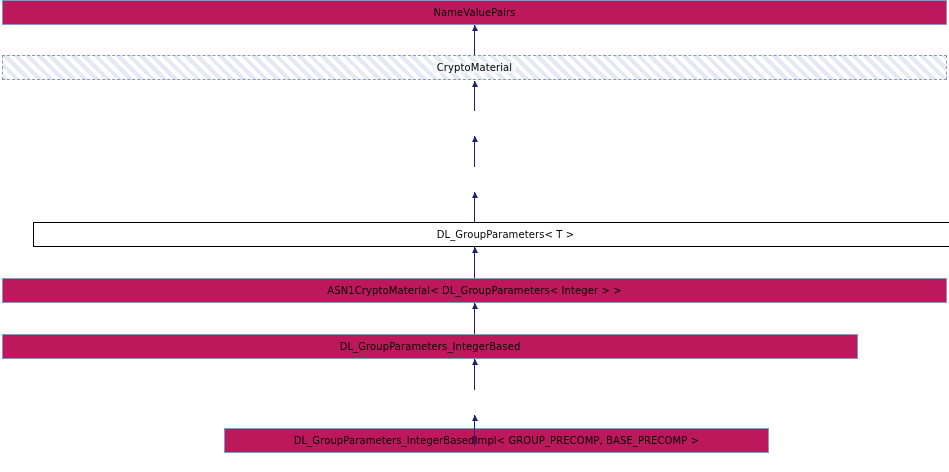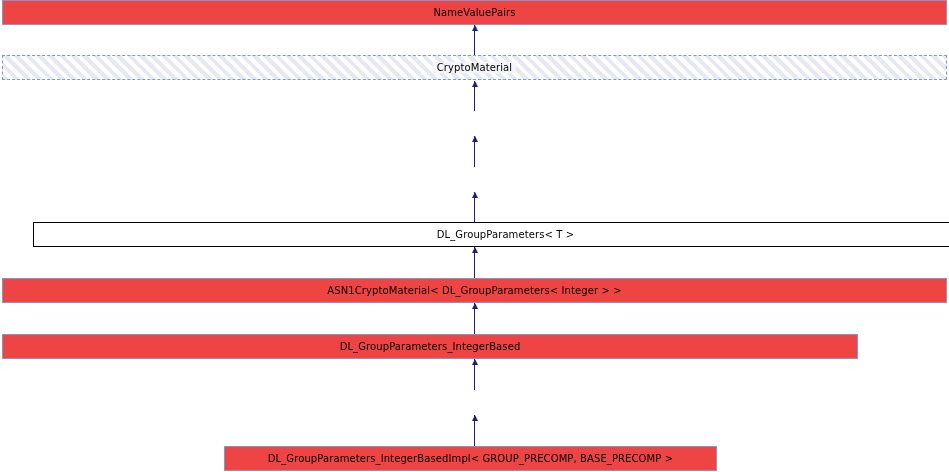--- a/index.html
+++ b/index.html
@@ -28,21 +28,21 @@
     justify-content: center;
     font-size: 10px;
     line-height: 11px;
     color: #000000;
     letter-spacing: 0.1px;
     white-space: nowrap;
     overflow: hidden;
   }
   
   .node.normal {
-    background: #ef4444;
+    background: #be185d;
     border: 1px solid #8796c6;
   }
   
   .node.abstract {
     border: 1px dashed #8796c6;
     background-color: #ffffff;
     background-image: repeating-linear-gradient(
         45deg,
         #e6e9f4 0px,
         #e6e9f4 4px,
@@ -108,16 +108,16 @@
     </div>
     <div class="node current" style="left: 2px; top: 222px; width: 945px;">
       <span class="label">DL_GroupParameters&lt; T &gt;</span>
     </div>
     <div class="node normal" style="left: 2px; top: 278px; width: 945px;">
       <span class="label">ASN1CryptoMaterial&lt; DL_GroupParameters&lt; Integer &gt; &gt;</span>
     </div>
     <div class="node normal" style="left: 2px; top: 334px; width: 856px;">
       <span class="label">DL_GroupParameters_IntegerBased</span>
     </div>
-    <div class="node normal" style="left: 224px; top: 446px; width: 493px;">
+    <div class="node normal" style="left: 224px; top: 428px; width: 545px;">
       <span class="label">DL_GroupParameters_IntegerBasedImpl&lt; GROUP_PRECOMP, BASE_PRECOMP &gt;</span>
     </div>
   </div>
 
 </body></html>

